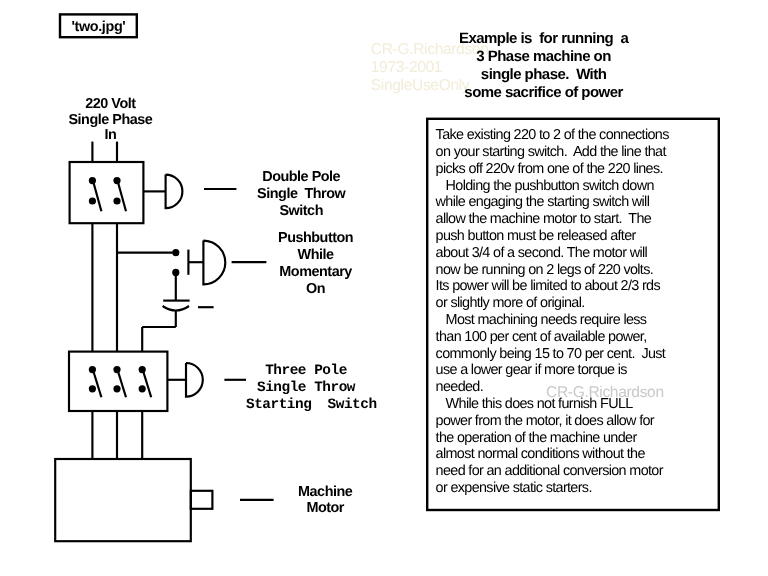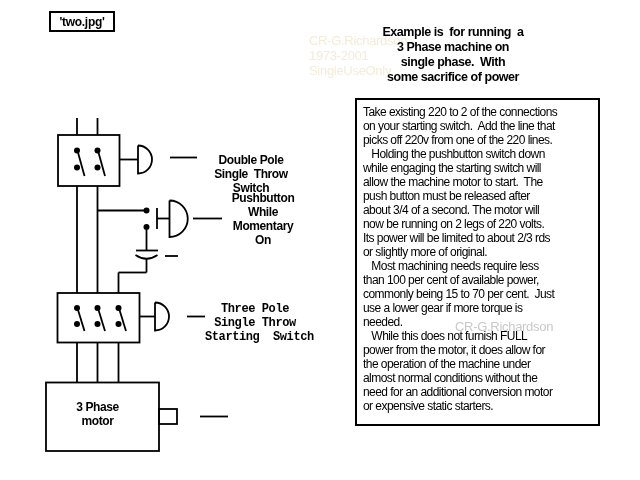--- a/index.html
+++ b/index.html
@@ -30,21 +30,21 @@
   svg.circuit{position:absolute;left:0;top:0;}
   svg.circuit line,svg.circuit rect,svg.circuit path{
     stroke:#000;stroke-width:1.8;fill:none;
   }
   svg.circuit circle{fill:#000;stroke:none;}
   .lbl{
     position:absolute;font-weight:bold;font-size:12px;line-height:14px;
     text-align:center;letter-spacing:-0.4px;
   }
   .lbl-input{left:38px;top:80px;width:108px;line-height:13px;}
-  .lbl-dpst{left:196px;top:153px;width:110px;}
+  .lbl-dpst{left:196px;top:140px;width:110px;}
   .lbl-push{left:208px;top:191px;width:110px;}
   .lbl-cap{left:181px;top:245px;width:72px;line-height:13px;}
   .lbl-3p{left:205px;top:302px;width:100px;font-family:Liberation Mono, monospace;}
   .lbl-motor{left:46px;top:400px;width:103px;}
   .lbl-mm{left:240px;top:402px;width:62px;}
   .notebox{
     position:absolute;left:355px;top:98px;width:241px;height:324px;
     border:2px solid #000;
   }
   .notebox .body{
@@ -138,32 +138,35 @@
       <line x1="118.5" y1="342.5" x2="118.5" y2="382.5"></line>
     </g>
 
     <g>
       <rect x="46" y="382.5" width="113" height="68.5"></rect>
       <rect x="159" y="409" width="18" height="15"></rect>
       <line x1="200" y1="416.5" x2="228" y2="416.5"></line>
     </g>
   </svg>
 
+  <div class="lbl lbl-input pre">220 Volt
+Single Phase
+In</div>
   <div class="lbl lbl-dpst pre">Double Pole
 Single  Throw
 Switch</div>
   <div class="lbl lbl-push pre">Pushbutton
 While
 Momentary
 On</div>
   <div class="lbl lbl-3p pre">Three Pole
 Single Throw
 Starting  Switch</div>
-  <div class="lbl lbl-motor pre">3 Phase
-motor</div>
+  <div class="lbl lbl-mm pre">Machine
+Motor</div>
 
   <div class="notebox">
     <div class="body">Take existing 220 to 2 of the connections
 on your starting switch.  Add the line that
 picks off 220v from one of the 220 lines.
    Holding the pushbutton switch down
 while engaging the starting switch will
 allow the machine motor to start.  The
 push button must be released after
 about 3/4 of a second. The motor will

